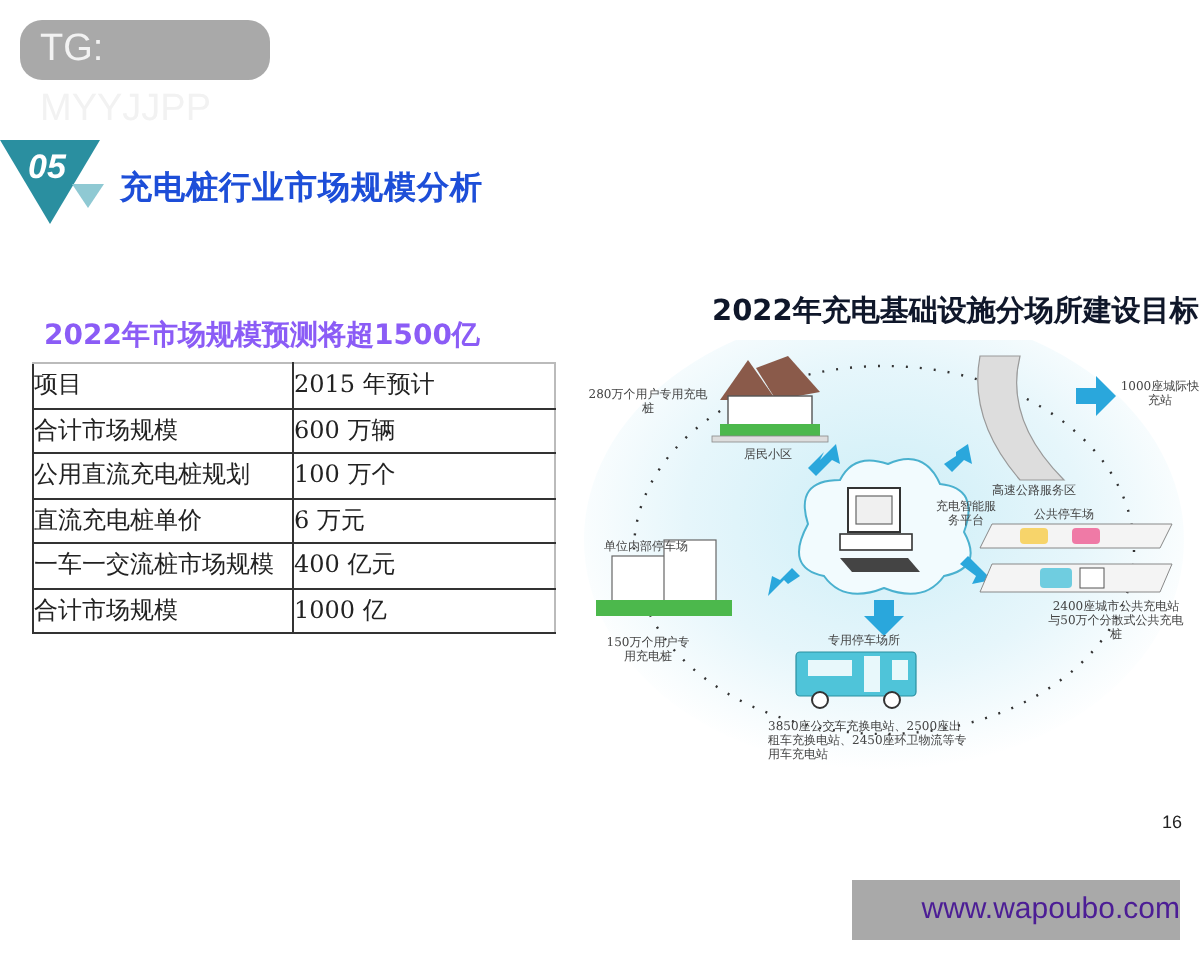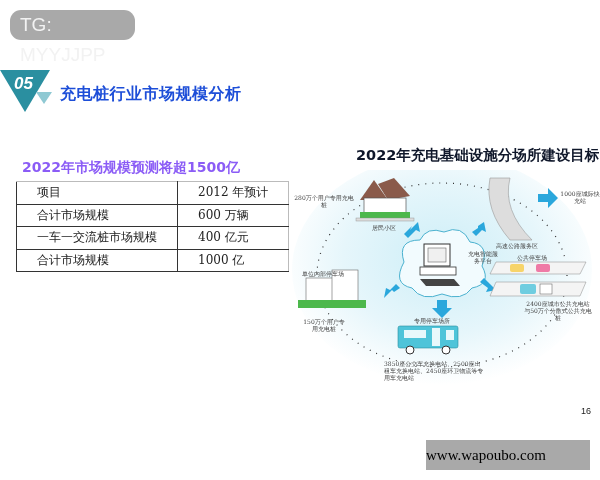--- a/index.html
+++ b/index.html
@@ -6,22 +6,22 @@
   html, body { width: 600px; height: 480px; background: #ffffff; overflow: hidden; }
   body { position: relative; font-family: "DejaVu Sans", sans-serif; color: #111; }
 
   .wm-top {
     position: absolute; left: 10px; top: 10px; width: 125px; height: 30px;
     background: #a9a9a9; color: #f2f2f2; font-family: "Liberation Sans", sans-serif;
     font-size: 19px; line-height: 30px; padding-left: 10px; border-radius: 11px;
   }
   .wm-bottom {
     position: absolute; left: 426px; top: 440px; width: 164px; height: 30px;
-    background: #a9a9a9; color: #000000; font-family: Liberation Serif, serif;
-    font-size: 15px; line-height: 30px; text-align: left;
+    background: #a9a9a9; color: #4c1d95; font-family: Liberation Sans, sans-serif;
+    font-size: 15px; line-height: 30px; text-align: right;
   }
 
   .section-badge { position: absolute; left: 0; top: 70px; width: 55px; height: 45px; }
   .section-num {
     position: absolute; left: 14px; top: 74px; color: #fff; font-style: italic;
     font-weight: bold; font-size: 17px; font-family: "Liberation Sans", sans-serif;
   }
   .page-title {
     position: absolute; left: 60px; top: 84px; font-size: 16px; font-weight: bold;
     letter-spacing: 0.5px; color: #1d4ed8;
@@ -32,21 +32,21 @@
   }
   .right-title {
     position: absolute; left: 318px; top: 146px; font-size: 14.5px; font-weight: bold; color: #0f172a; margin-left: 38px;
   }
 
   table.market {
     position: absolute; left: 16px; top: 181px; width: 262px; border-collapse: collapse;
     font-family: "DejaVu Serif", serif; font-size: 12px; color: #222;
   }
   table.market td {
-    border: 1px solid #333; height: 22.5px; padding: 0 20px; white-space: nowrap;
+    border: 1px solid #333; height: 22.5px; padding: 0 0; white-space: nowrap;
   }
   table.market td.c1 { width: 130px; }
   table.market tr:first-child td { border-top: 1px solid #bbb; }
   table.market td.c2 { border-right: 1px solid #bbb; }
 
   .diagram {
     position: absolute; left: 292px; top: 170px; width: 308px; height: 225px;
   }
   .diag-label {
     position: absolute; font-family: "DejaVu Serif", serif; font-size: 6px; color: #444;
@@ -67,25 +67,33 @@
 </svg>
 <div class="section-num">05</div>
 <div class="page-title">充电桩行业市场规模分析</div>
 
 <div class="left-title">2022年市场规模预测将超1500亿</div>
 
 <table class="market">
   <tbody>
     <tr>
         <td class="c1">项目</td>
-        <td class="c2">2012 年预计</td>
+        <td class="c2">2015 年预计</td>
       </tr>
     <tr>
         <td class="c1">合计市场规模</td>
         <td class="c2">600 万辆</td>
+      </tr>
+    <tr>
+        <td class="c1">公用直流充电桩规划</td>
+        <td class="c2">100 万个</td>
+      </tr>
+    <tr>
+        <td class="c1">直流充电桩单价</td>
+        <td class="c2">6 万元</td>
       </tr>
     <tr>
         <td class="c1">一车一交流桩市场规模</td>
         <td class="c2">400 亿元</td>
       </tr>
     <tr>
         <td class="c1">合计市场规模</td>
         <td class="c2">1000 亿</td>
       </tr>
   </tbody>

